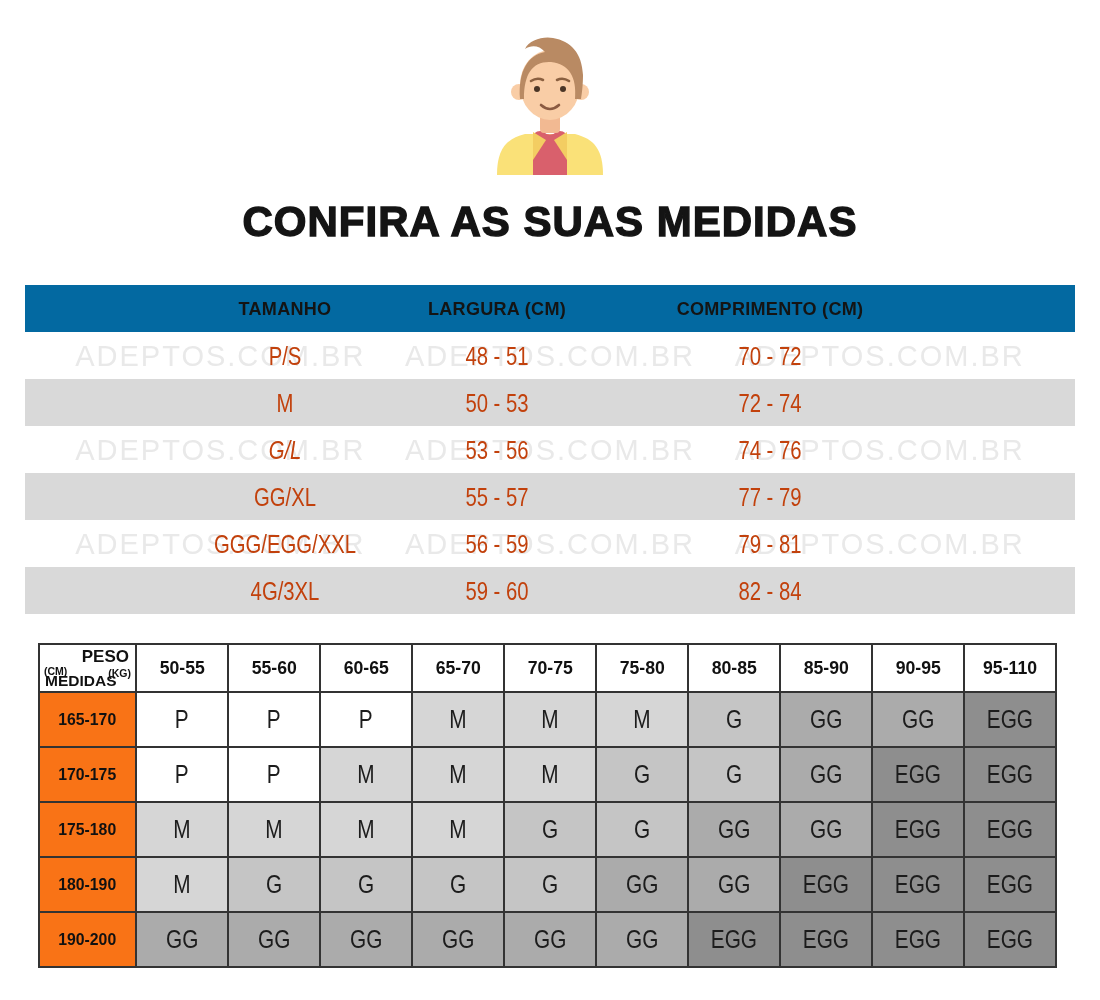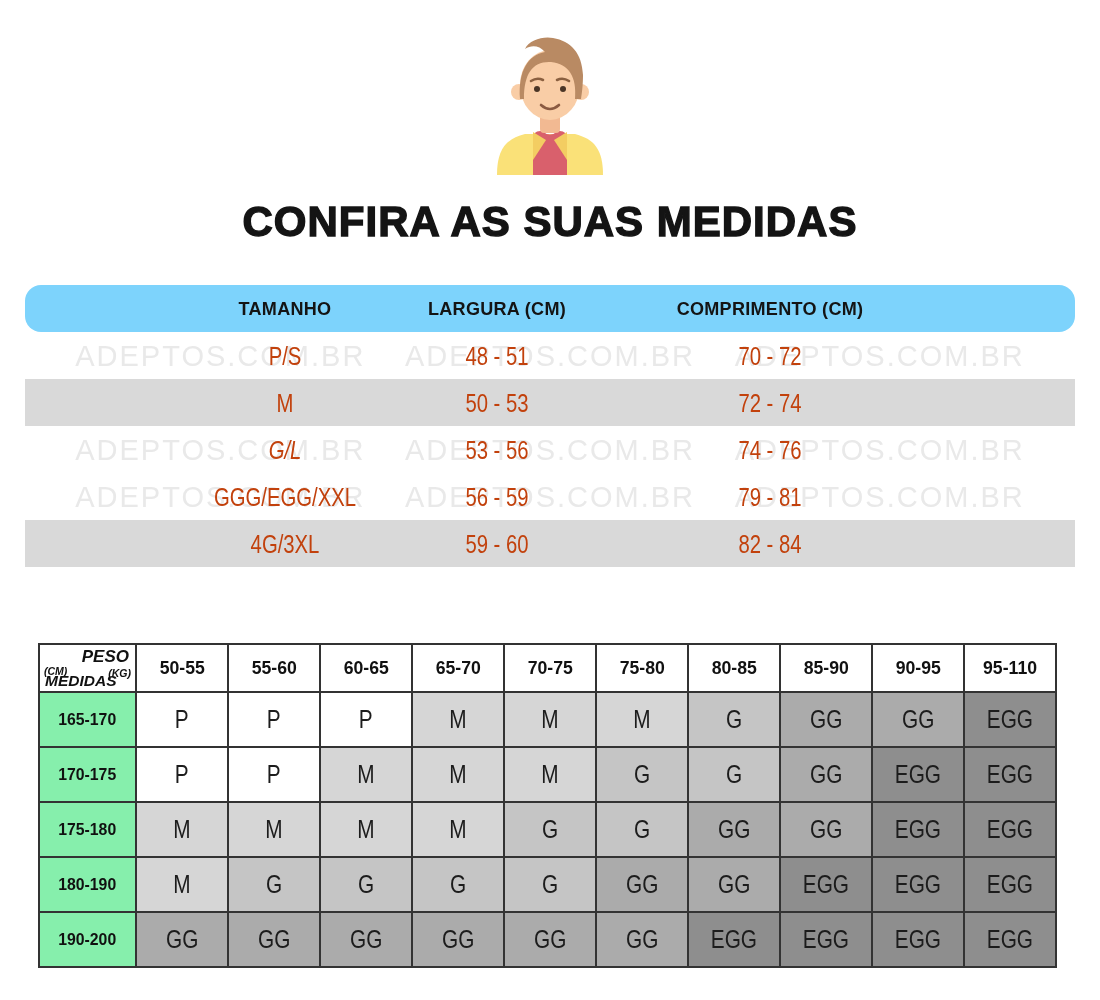--- a/index.html
+++ b/index.html
@@ -11,48 +11,47 @@
   #avatar{position:absolute;left:487px;top:34px;width:126px;height:142px;}
   
   #title{
     position:absolute;left:0;top:198px;width:1100px;text-align:center;
     font-size:42px;font-weight:700;color:#141414;-webkit-text-stroke:1.4px #141414;
     letter-spacing:1px;white-space:nowrap;
   }
   
   #size-table{position:absolute;left:25px;top:285px;width:1050px;}
   .band{position:relative;height:47px;}
-  .band.header{background:#7dd3fc;border-radius:16px;}
+  .band.header{background:#0369a1;}
   .hcell{
     position:absolute;top:50%;transform:translate(-50%,-50%) scaleX(.95);
     font-weight:700;font-size:19px;color:#141414;letter-spacing:.3px;white-space:nowrap;z-index:1;
   }
   .c1{left:24.8%;} .c2{left:44.95%;} .c3{left:70.95%;}
   .val{position:absolute;top:50%;transform:translate(-50%,-50%);font-size:26px;color:#c2410c;white-space:nowrap;z-index:1;}
   .cond{display:inline-block;transform:scaleX(.78);}
   .wm{
     position:absolute;top:50%;transform:translate(-50%,-50%);
     font-size:29px;color:#e9e9e9;letter-spacing:2px;white-space:nowrap;z-index:0;font-weight:400;
   }
   
   #matrix{position:absolute;left:38px;top:643px;}
   #matrix table{border-collapse:collapse;table-layout:fixed;width:1019px;}
   #matrix col.labelcol{width:97px;}
   #matrix th,#matrix td{border:2px solid #333;text-align:center;padding:0;vertical-align:middle;}
   #matrix thead th{height:46px;background:#ffffff;font-size:19px;color:#111;}
-  #matrix tbody th{height:53px;background:#86efac;font-size:17px;color:#111;}
+  #matrix tbody th{height:53px;background:#f97316;font-size:17px;color:#111;}
   #matrix td{font-size:26px;color:#1c1c1c;}
   .hnum{display:inline-block;transform:scaleX(.93);font-weight:700;white-space:nowrap;}
   .cond2{display:inline-block;transform:scaleX(.8);}
   th.corner{
     position:relative;
     background-image:linear-gradient(to bottom right,
       transparent calc(50% - 1.2px), #333 calc(50% - 1.2px),
       #333 calc(50% + 1.2px), transparent calc(50% + 1.2px));
-    font-style:italic;
   }
   th.corner span{position:absolute;white-space:nowrap;font-weight:700;color:#111;}
   .corner-top{top:2px;right:6px;font-size:17px;}
   .corner-top-unit{top:22px;right:4px;font-size:10.5px;}
   .corner-side-unit{top:20px;left:4px;font-size:10.5px;}
   .corner-bottom{bottom:1px;left:5px;font-size:15.5px;}
 </style>
 </head>
 <body>
 
@@ -107,20 +106,25 @@
           <span class="val" style="left: 44.95%;"><span class="cond">50 - 53</span></span>
           <span class="val" style="left: 70.95%;"><span class="cond">72 - 74</span></span>
         </div>
         <div class="band" style="background: rgb(255, 255, 255);">
           <span class="wm" style="left: 18.6%; color: rgb(233, 233, 233);">ADEPTOS.COM.BR</span>
           <span class="wm" style="left: 50%; color: rgb(233, 233, 233);">ADEPTOS.COM.BR</span>
           <span class="wm" style="left: 81.4%; color: rgb(233, 233, 233);">ADEPTOS.COM.BR</span>
           <span class="val" style="left: 24.8%; font-style: italic;"><span class="cond">G/L</span></span>
           <span class="val" style="left: 44.95%;"><span class="cond">53 - 56</span></span>
           <span class="val" style="left: 70.95%;"><span class="cond">74 - 76</span></span>
+        </div>
+        <div class="band" style="background: rgb(217, 217, 217);">
+          <span class="val" style="left: 24.8%;"><span class="cond">GG/XL</span></span>
+          <span class="val" style="left: 44.95%;"><span class="cond">55 - 57</span></span>
+          <span class="val" style="left: 70.95%;"><span class="cond">77 - 79</span></span>
         </div>
         <div class="band" style="background: rgb(255, 255, 255);">
           <span class="wm" style="left: 18.6%; color: rgb(233, 233, 233);">ADEPTOS.COM.BR</span>
           <span class="wm" style="left: 50%; color: rgb(233, 233, 233);">ADEPTOS.COM.BR</span>
           <span class="wm" style="left: 81.4%; color: rgb(233, 233, 233);">ADEPTOS.COM.BR</span>
           <span class="val" style="left: 24.8%;"><span class="cond">GGG/EGG/XXL</span></span>
           <span class="val" style="left: 44.95%;"><span class="cond">56 - 59</span></span>
           <span class="val" style="left: 70.95%;"><span class="cond">79 - 81</span></span>
         </div>
         <div class="band" style="background: rgb(217, 217, 217); text-align: right;">

